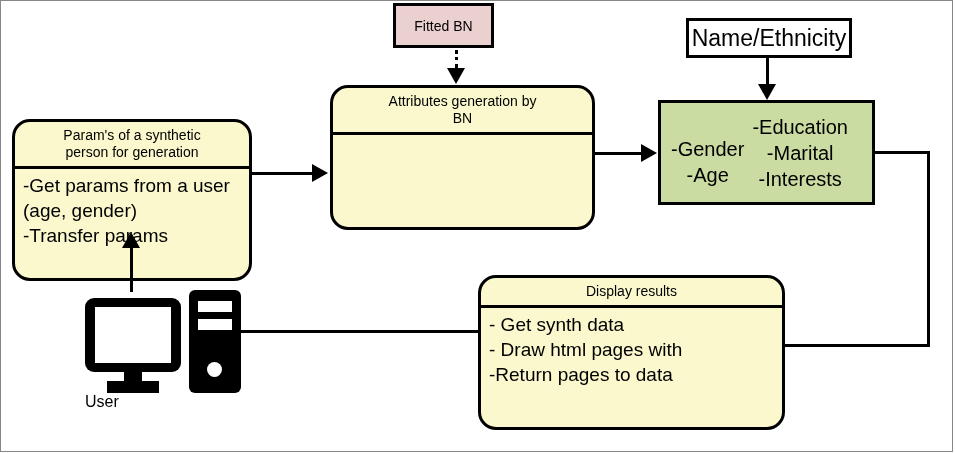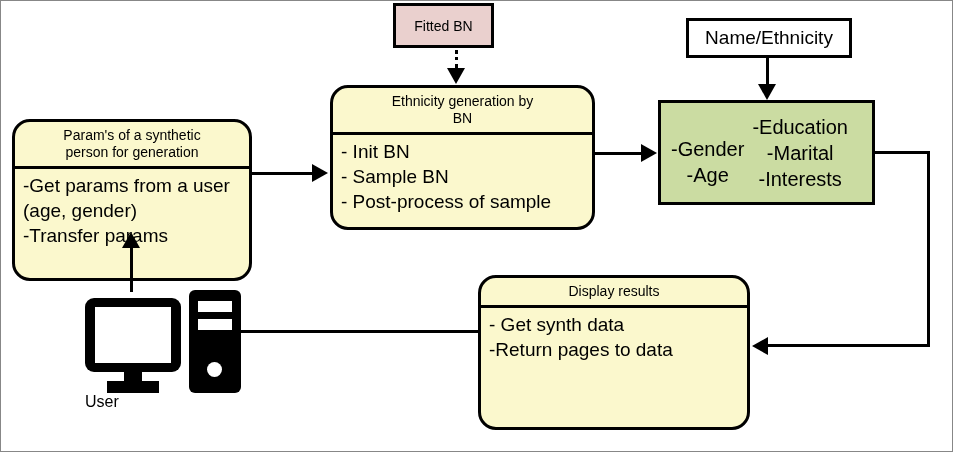--- a/index.html
+++ b/index.html
@@ -61,21 +61,21 @@
     display: flex;
     align-items: center;
     justify-content: center;
     text-align: center;
   }
   .rect.pink { background: #ead0ce; }
   .rect.white { background: #ffffff; }
   .rect.green { background: #cbdca2; }
 
   .rect .label { font-size: 14px; line-height: 16px; }
-  .rect.white .label { font-size: 19px; line-height: 22px; }
+  .rect.white .label { font-size: 23px; line-height: 22px; }
 
   
   .green-cols {
     display: flex;
     width: 100%;
     height: 100%;
     align-items: center;
     justify-content: flex-start;
     padding-left: 10px;
     box-sizing: border-box;
@@ -204,51 +204,47 @@
       <div class="line">-Get params from a user</div>
       <div class="line">(age, gender)</div>
       <div class="line">-Transfer params</div>
     </div>
   </div>
 
   <div class="hline" style="left:252px; top:172px; width:62px;"></div>
   <div class="arrow right" style="left:312px; top:164px;"></div>
 
   <div class="node" style="left:330px; top:85px; width:265px; height:145px;">
-    <div class="title">Ethnicity generation by
+    <div class="title">Attributes generation by
 BN</div>
-    <div class="body">
-      <div class="line">- Init BN</div>
-      <div class="line">- Sample BN</div>
-      <div class="line">- Post-process of sample</div>
-    </div>
   </div>
 
   <div class="hline" style="left:595px; top:152px; width:48px;"></div>
   <div class="arrow right" style="left:641px; top:144px;"></div>
 
   <div class="rect green" style="left:658px; top:100px; width:217px; height:105px;">
     <div class="green-cols">
       <div class="col col1">-Gender
 -Age</div>
       <div class="col col2">-Education
 -Marital
 -Interests</div>
     </div>
   </div>
 
   <div class="hline" style="left:875px; top:151px; width:55px;"></div>
   <div class="vline" style="left:927px; top:151px; height:196px;"></div>
   <div class="hline" style="left:768px; top:344px; width:162px;"></div>
   <div class="arrow left" style="left:752px; top:337px;"></div>
 
-  <div class="node" style="left:478px; top:275px; width:272px; height:155px;">
+  <div class="node" style="left:478px; top:275px; width:307px; height:155px;">
     <div class="title">Display results</div>
     <div class="body">
       <div class="line">- Get synth data</div>
+      <div class="line">- Draw html pages with</div>
       <div class="line">-Return pages to data</div>
     </div>
   </div>
 
   <div class="hline" style="left:238px; top:330px; width:240px;"></div>
   <div class="arrow left" style="left:222px; top:323px;"></div>
 
   <div class="vline" style="left:130px; top:248px; height:44px;"></div>
   <div class="arrow up" style="left:122px; top:232px;"></div>
 

